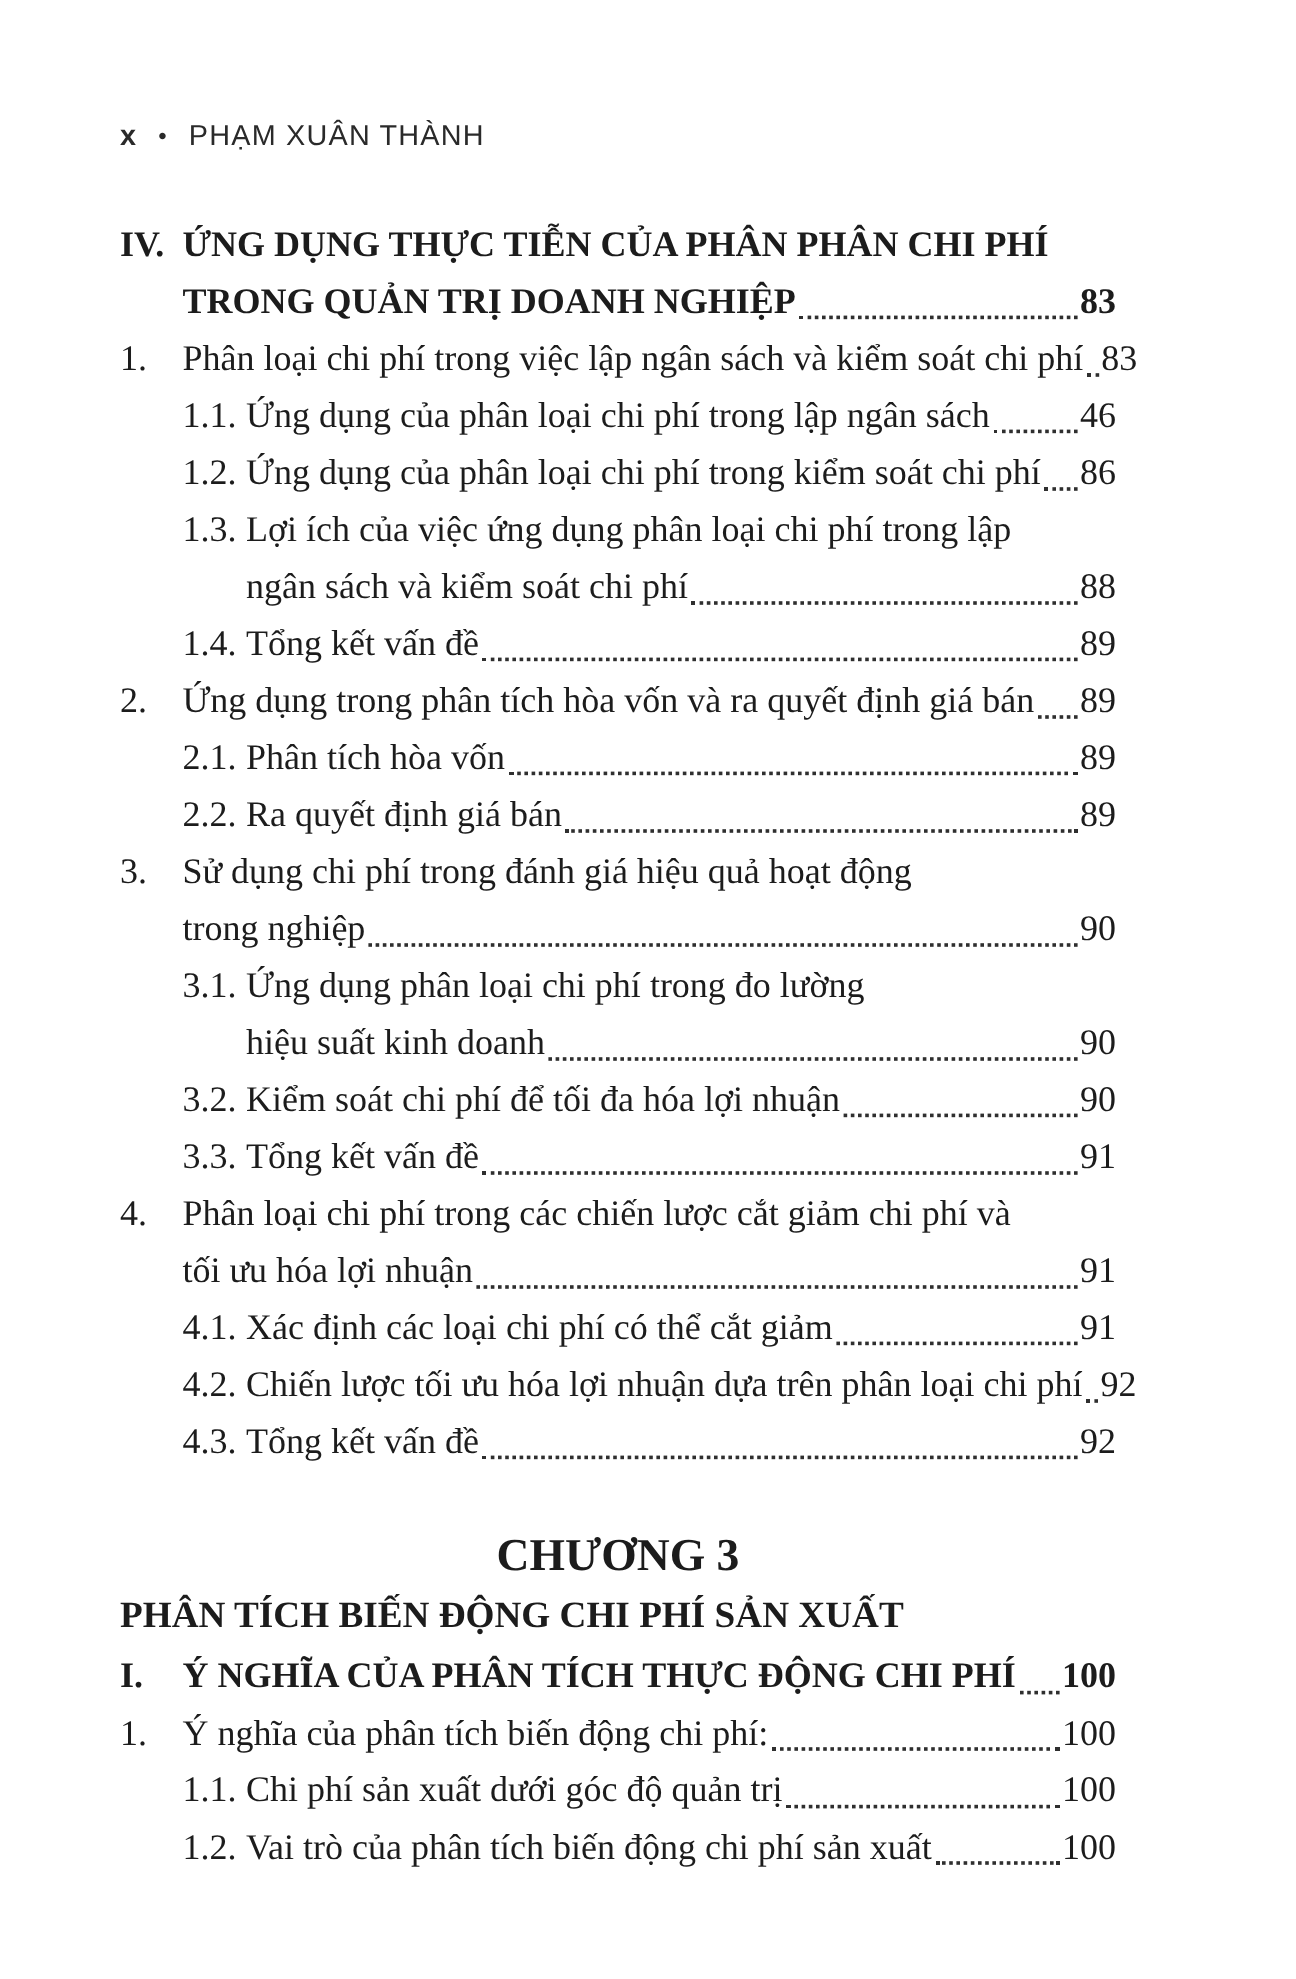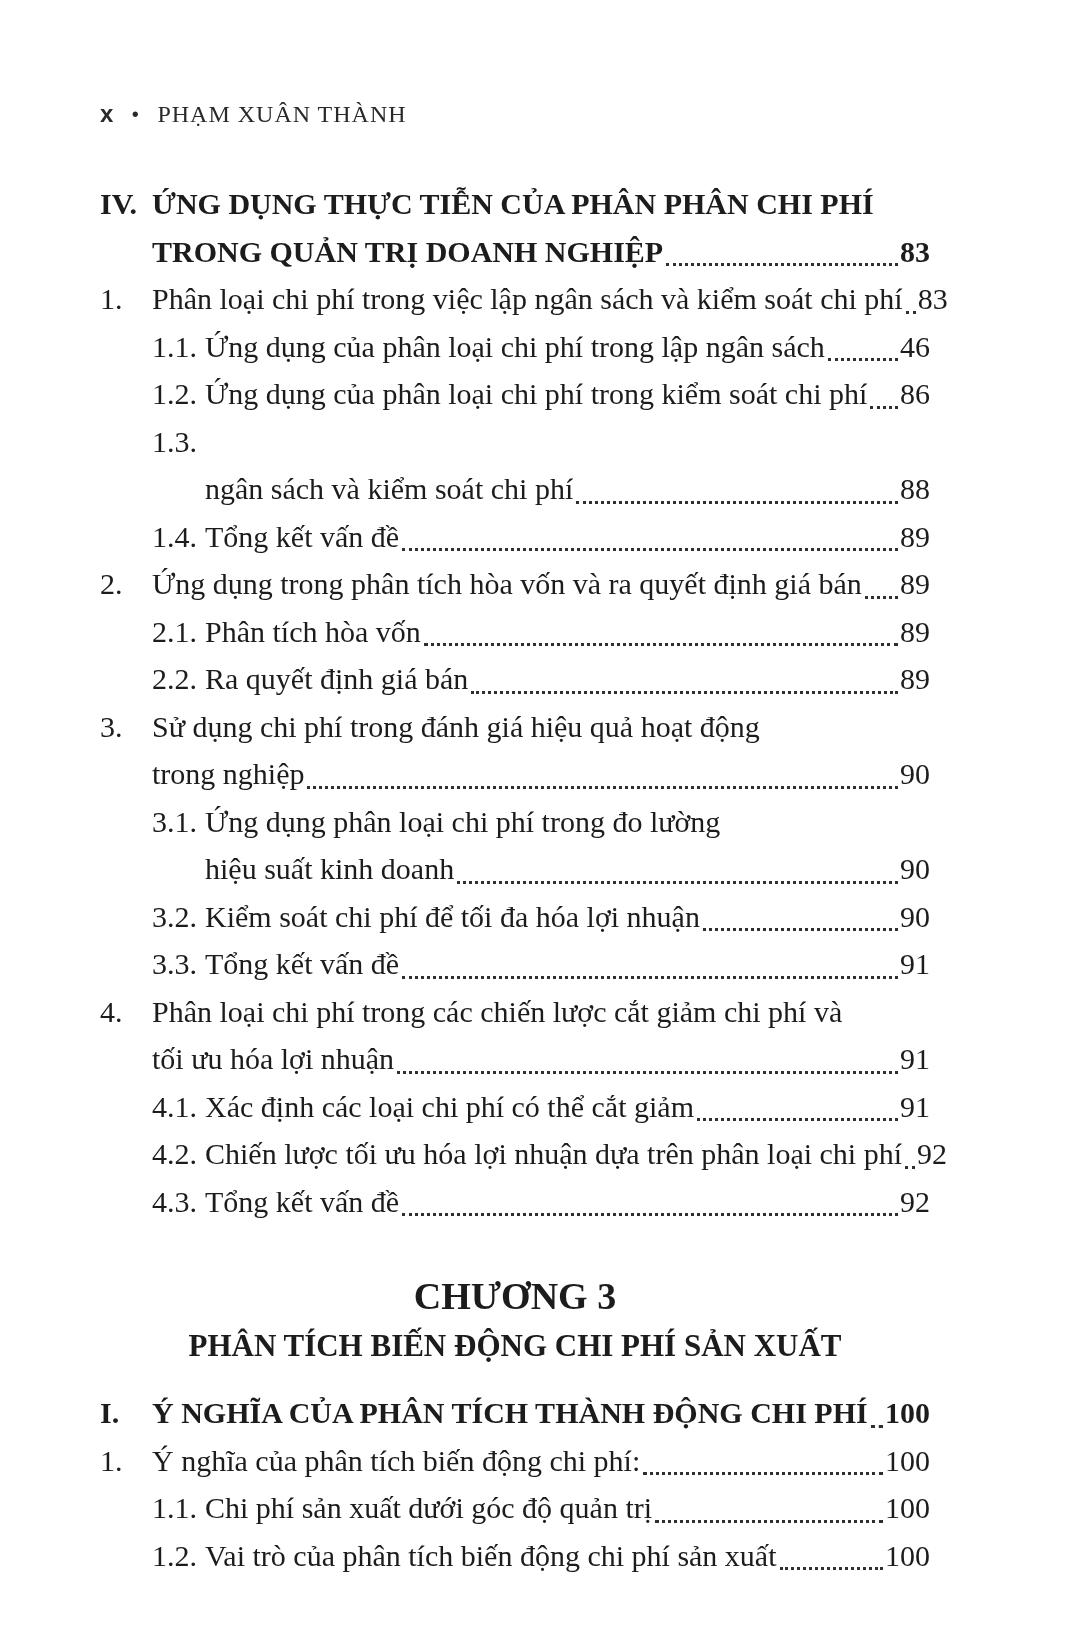--- a/index.html
+++ b/index.html
@@ -21,21 +21,21 @@
   .running-header {
     font-family: "Liberation Sans", sans-serif;
     font-size: 24px;
     color: #2a2a2a;
     display: flex;
     align-items: center;
     letter-spacing: 0.5px;
   }
   .running-header .folio { font-weight: 700; }
   .running-header .sep { margin: 0 18px; font-size: 20px; }
-  .running-header .rtitle { letter-spacing: 1px; font-family: Liberation Serif, serif; }
+  .running-header .rtitle { letter-spacing: 1px; }
 
   
   .toc {
     margin-top: 52px;
     font-size: 30px;
     line-height: 47.5px;
   }
   .row { display: flex; }
   .row.bold { font-weight: 700; justify-content: flex-end; }
   .num { flex-shrink: 0; }
@@ -52,25 +52,25 @@
   .pg { flex-shrink: 0; }
 
   .chap-kicker {
     margin-top: 46px;
     text-align: center;
     font-weight: 700;
     font-size: 38px;
     line-height: 50px;
   }
   .chap-title {
-    text-align: center;
+    text-align: left;
     font-weight: 700;
     font-size: 31px;
     line-height: 50px;
-    margin-bottom: 18px;
+    margin-bottom: 2px;
   }
 </style>
 </head>
 <body>
 
 <div class="page">
 
   <div class="running-header">
     <span class="folio">x</span>
     <span class="sep">•</span>
@@ -111,20 +111,23 @@
       <div class="row lvl2">
         <span class="num">1.2.</span>
         <span class="entry">
           <span class="txt">Ứng dụng của phân loại chi phí trong kiểm soát chi phí</span>
           <span class="leader"></span>
           <span class="pg">86</span>
         </span>
       </div>
       <div class="row lvl2">
         <span class="num">1.3.</span>
+        <span class="entry">
+          <span class="txt">Lợi ích của việc ứng dụng phân loại chi phí trong lập</span>
+        </span>
       </div>
       <div class="row lvl2">
         <span class="num"></span>
         <span class="entry">
           <span class="txt">ngân sách và kiểm soát chi phí</span>
           <span class="leader"></span>
           <span class="pg">88</span>
         </span>
       </div>
       <div class="row lvl2">
@@ -239,21 +242,21 @@
           <span class="txt">Tổng kết vấn đề</span>
           <span class="leader"></span>
           <span class="pg">92</span>
         </span>
       </div>
       <div class="chap-kicker">CHƯƠNG 3</div>
       <div class="chap-title">PHÂN TÍCH BIẾN ĐỘNG CHI PHÍ SẢN XUẤT</div>
       <div class="row lvl1 bold">
         <span class="num">I.</span>
         <span class="entry">
-          <span class="txt">Ý NGHĨA CỦA PHÂN TÍCH THÀNH ĐỘNG CHI PHÍ</span>
+          <span class="txt">Ý NGHĨA CỦA PHÂN TÍCH THỰC ĐỘNG CHI PHÍ</span>
           <span class="leader"></span>
           <span class="pg">100</span>
         </span>
       </div>
       <div class="row lvl1">
         <span class="num">1.</span>
         <span class="entry">
           <span class="txt">Ý nghĩa của phân tích biến động chi phí:</span>
           <span class="leader"></span>
           <span class="pg">100</span>

